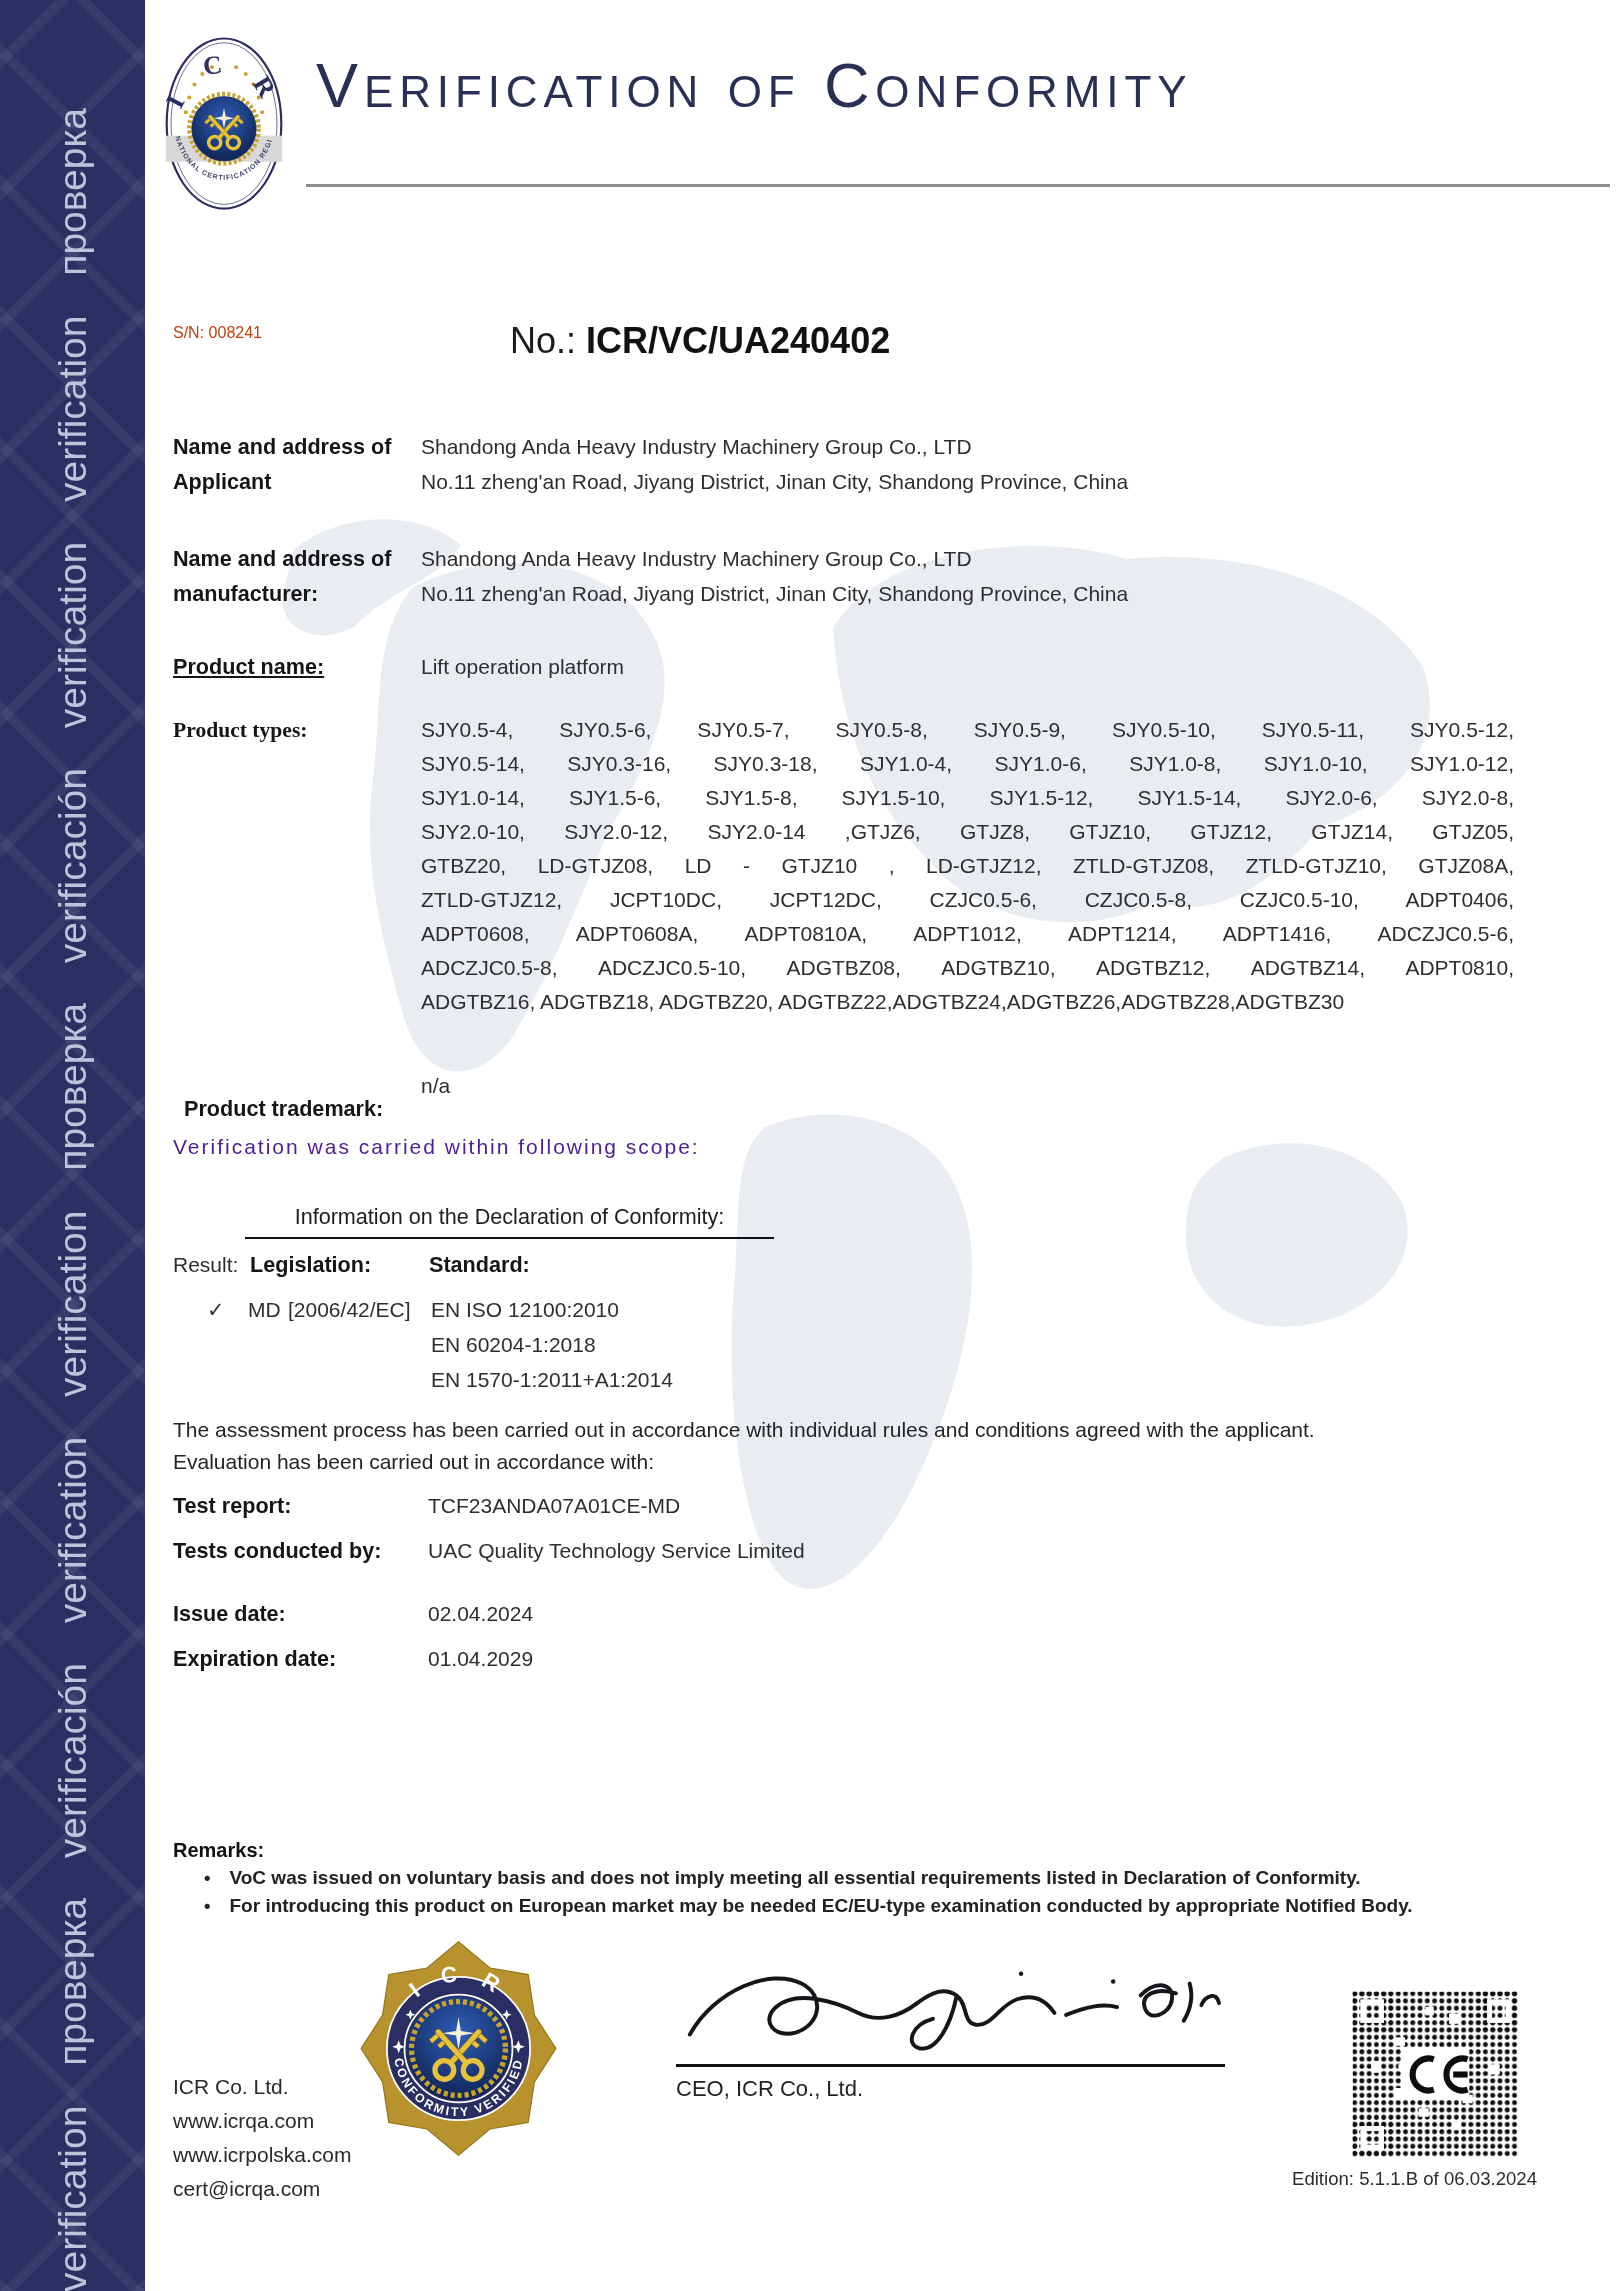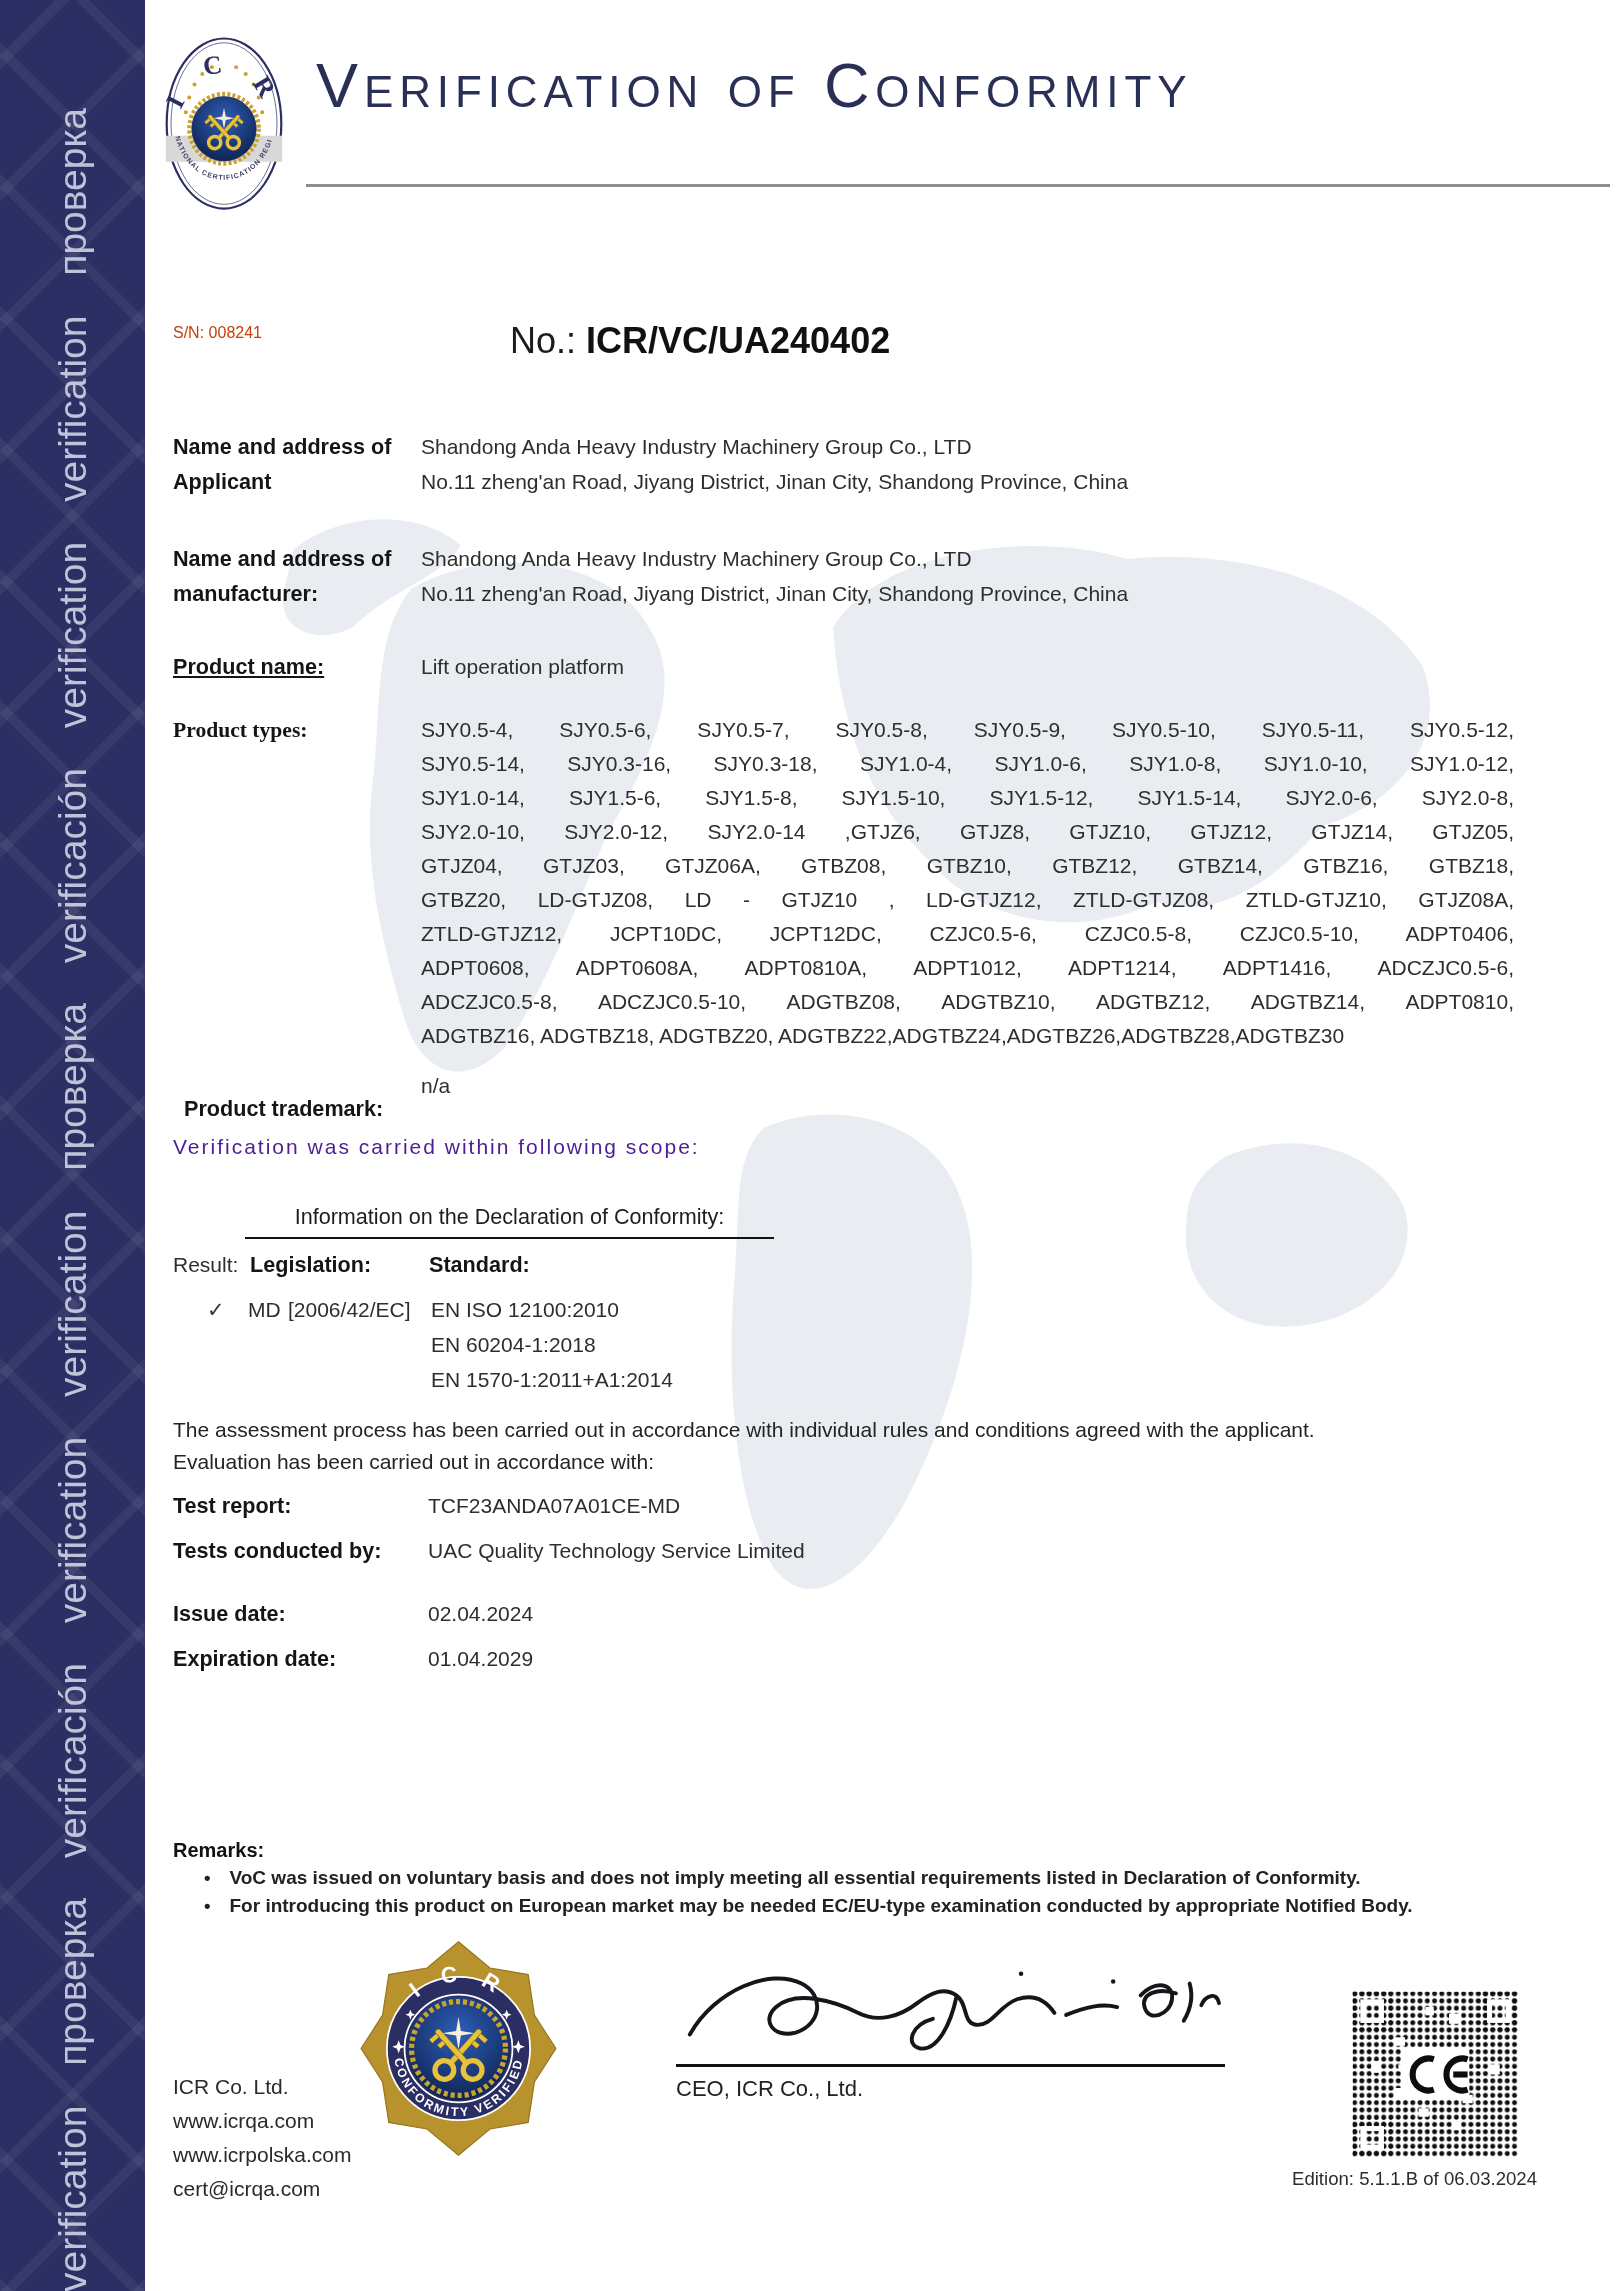--- a/index.html
+++ b/index.html
@@ -144,21 +144,20 @@
 
     <div class="abs lbl" style="left:173px;top:649px;text-decoration:underline;">Product name:</div>
     <div class="abs val" style="left:421px;top:649px;">Lift operation platform</div>
 
     <div class="abs lbl" style="left:173px;top:713px;font-family:Liberation Serif, serif;">Product types:</div>
     <div class="pt-lines">
       <div class="pt-line">SJY0.5-4, SJY0.5-6, SJY0.5-7, SJY0.5-8, SJY0.5-9, SJY0.5-10, SJY0.5-11, SJY0.5-12,</div>
       <div class="pt-line">SJY0.5-14, SJY0.3-16, SJY0.3-18, SJY1.0-4, SJY1.0-6, SJY1.0-8, SJY1.0-10, SJY1.0-12,</div>
       <div class="pt-line">SJY1.0-14, SJY1.5-6, SJY1.5-8, SJY1.5-10, SJY1.5-12, SJY1.5-14, SJY2.0-6, SJY2.0-8,</div>
       <div class="pt-line">SJY2.0-10, SJY2.0-12, SJY2.0-14 ,GTJZ6, GTJZ8, GTJZ10, GTJZ12, GTJZ14, GTJZ05,</div>
-      <div class="pt-line">GTJZ04, GTJZ03, GTJZ06A, GTBZ08, GTBZ10, GTBZ12, GTBZ14, GTBZ16, GTBZ18,</div>
       <div class="pt-line">GTBZ20, LD-GTJZ08, LD - GTJZ10 , LD-GTJZ12, ZTLD-GTJZ08, ZTLD-GTJZ10, GTJZ08A,</div>
       <div class="pt-line">ZTLD-GTJZ12, JCPT10DC, JCPT12DC, CZJC0.5-6, CZJC0.5-8, CZJC0.5-10, ADPT0406,</div>
       <div class="pt-line">ADPT0608, ADPT0608A, ADPT0810A, ADPT1012, ADPT1214, ADPT1416, ADCZJC0.5-6,</div>
       <div class="pt-line">ADCZJC0.5-8, ADCZJC0.5-10, ADGTBZ08, ADGTBZ10, ADGTBZ12, ADGTBZ14, ADPT0810,</div>
       <div class="pt-line last">ADGTBZ16, ADGTBZ18, ADGTBZ20, ADGTBZ22,ADGTBZ24,ADGTBZ26,ADGTBZ28,ADGTBZ30</div>
     </div>
 
     <div class="abs lbl" style="left:184px;top:1068px;margin-top:23px;">Product trademark:</div>
     <div class="abs val" style="left:421px;top:1068px;">n/a</div>
 

